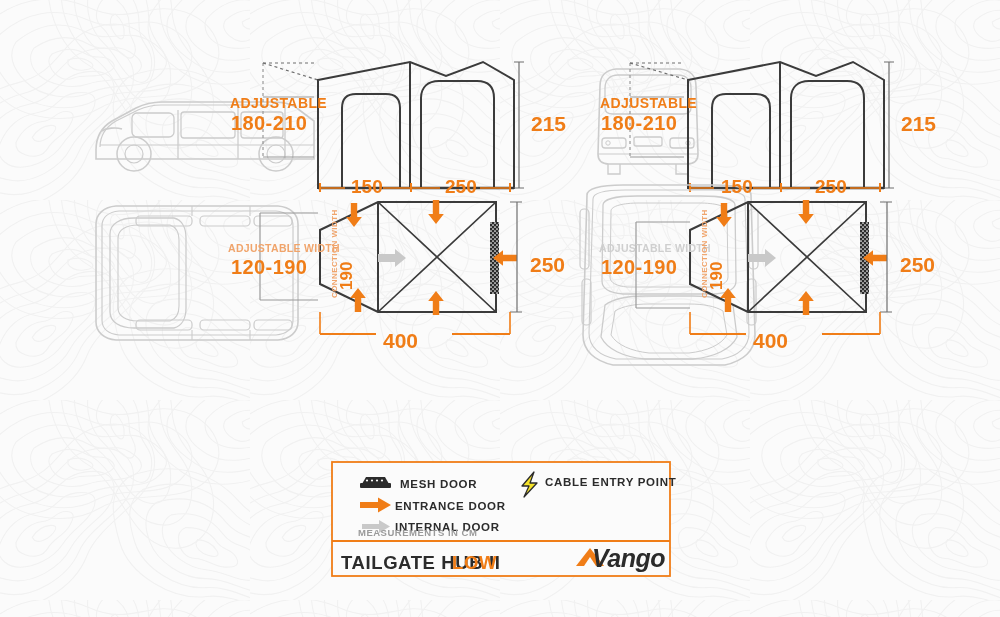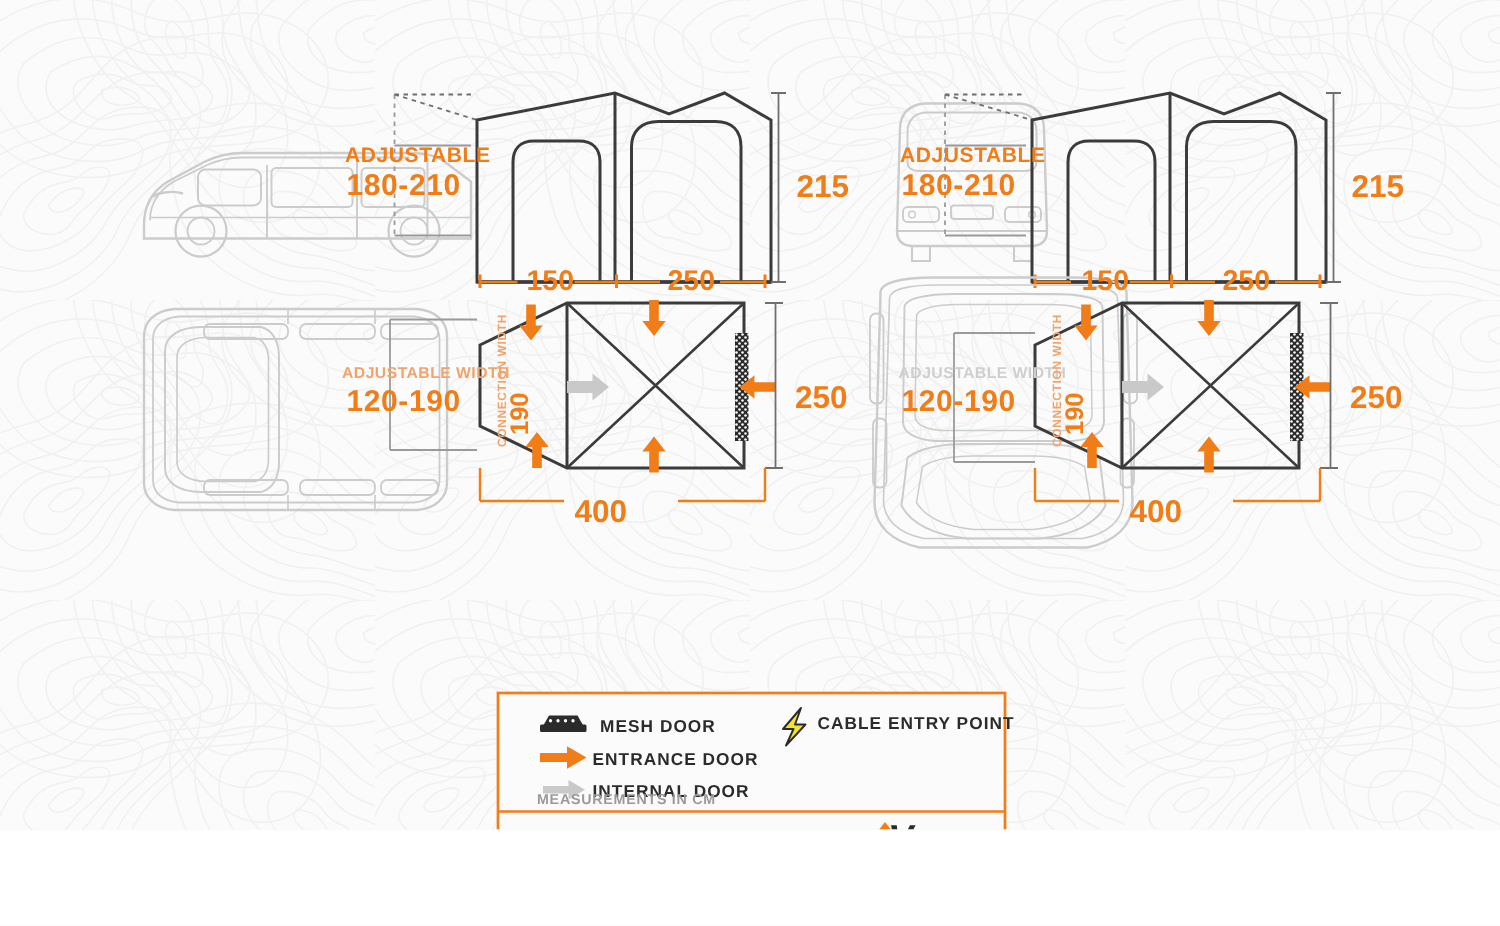--- a/index.html
+++ b/index.html
@@ -6,22 +6,22 @@
     margin: 0;
     padding: 0;
     background: #ffffff;
   }
   body {
     font-family: "Liberation Sans", sans-serif;
   }
   #sheet {
     position: relative;
     width: 1000px;
-    height: 553px;
-    background: #e5e5e5;
+    height: 617px;
+    background: #15803d;
     overflow: hidden;
   }
   #topo {
     position: absolute;
     inset: 0;
     width: 1000px;
     height: 617px;
     pointer-events: none;
   }
   #artwork {

